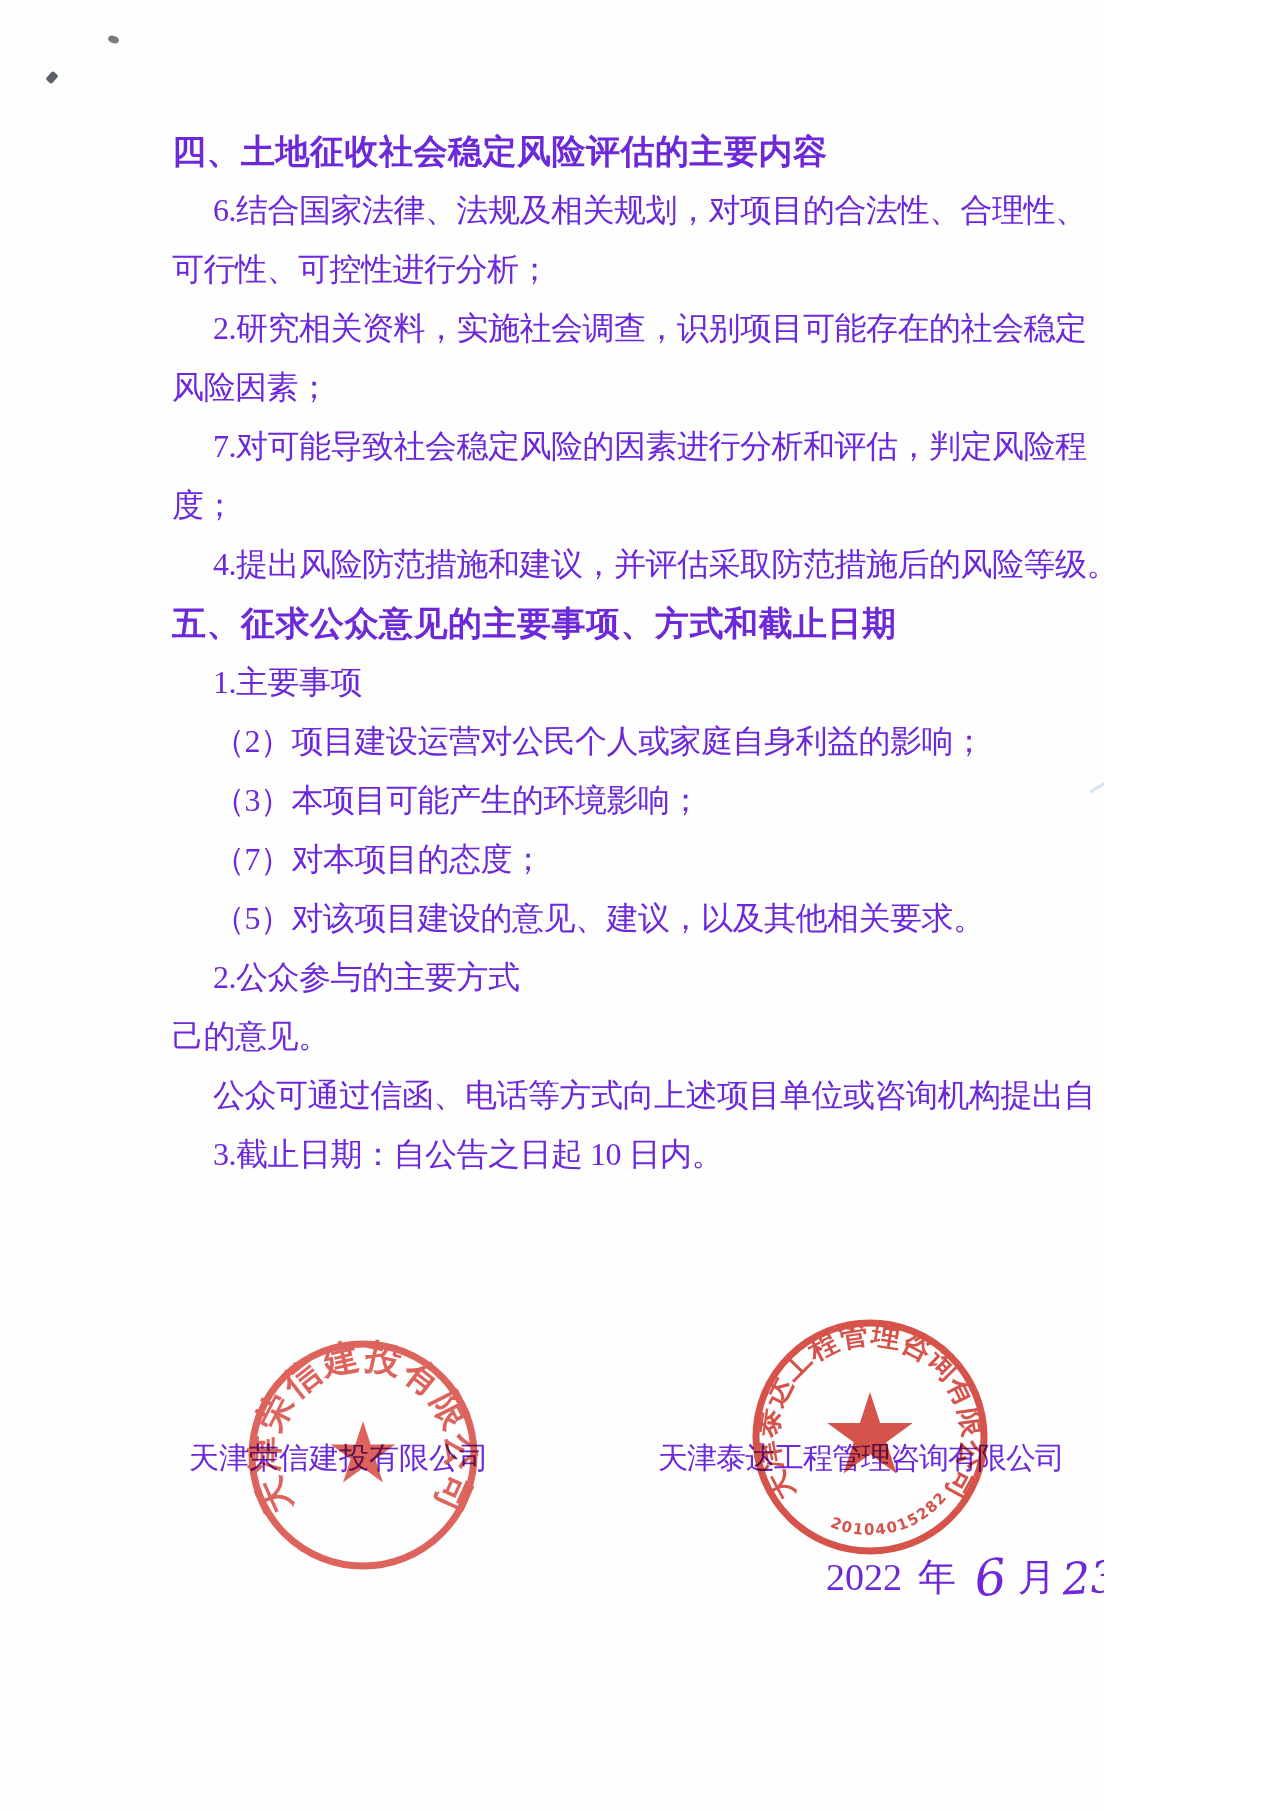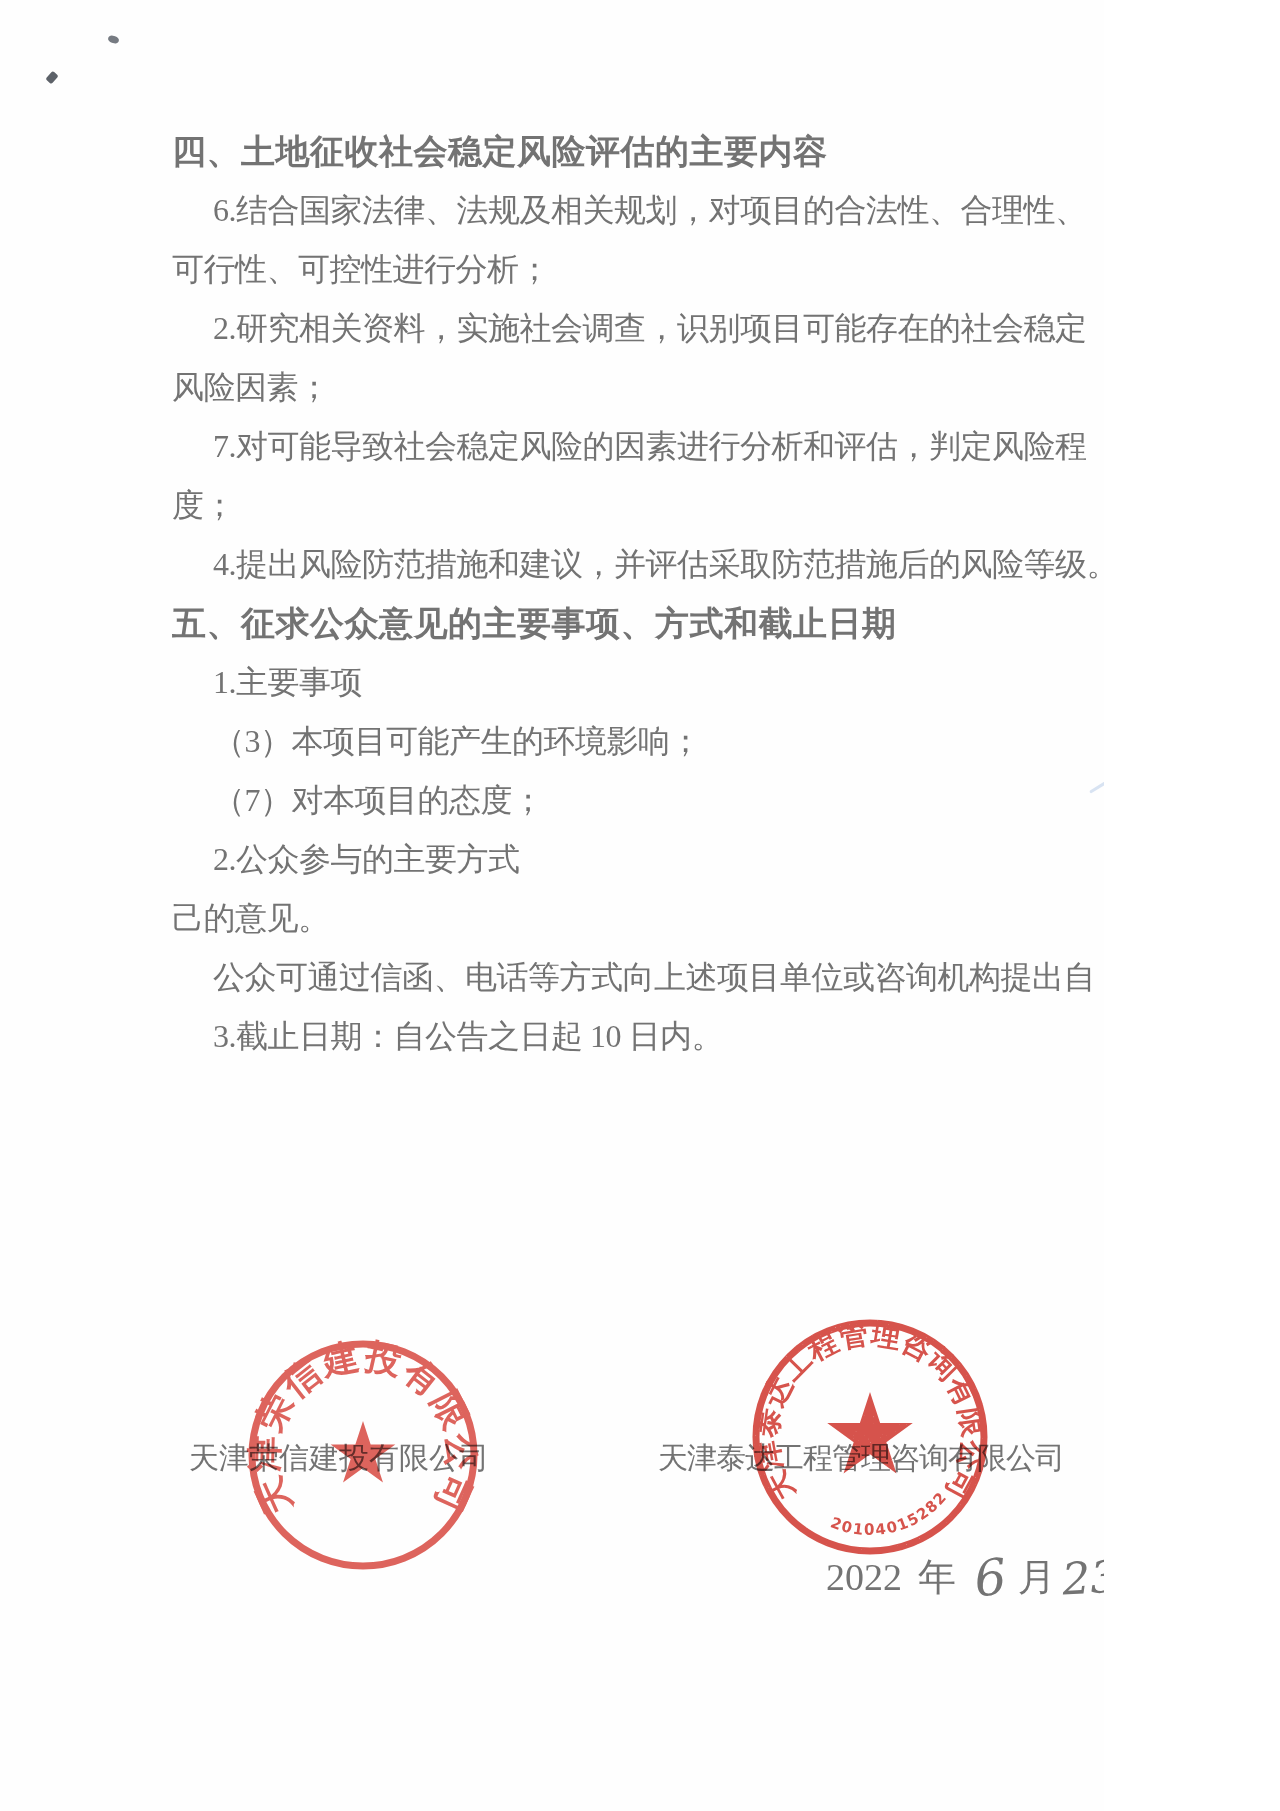--- a/index.html
+++ b/index.html
@@ -1,20 +1,20 @@
 <!DOCTYPE html>
 <html><head>
 <meta charset="utf-8">
 <style>
   html,body{margin:0;padding:0;background:#ffffff;}
   #page{
     position:relative;width:1104px;height:1811px;background:#fefefe;
     overflow:hidden;
     font-family:"Liberation Serif","DejaVu Serif",serif;
-    color:#737373;
+    color:#6d28d9;
     text-decoration:underline;
   }
   
   .doc-text{position:absolute;left:172px;top:122px;width:960px;}
   .line{height:59px;line-height:59px;font-size:32px;letter-spacing:-0.5px;white-space:nowrap;}
   .line.indent{margin-left:41px;}
   .line.heading{font-size:34px;font-weight:700;letter-spacing:0.5px;}
   
   .company{position:absolute;font-size:30px;white-space:nowrap;z-index:2;}
   #company-left{left:189px;top:1438px;}
@@ -62,22 +62,24 @@
     <div class="line heading">四、土地征收社会稳定风险评估的主要内容</div>
     <div class="line indent">6.结合国家法律、法规及相关规划，对项目的合法性、合理性、</div>
     <div class="line">可行性、可控性进行分析；</div>
     <div class="line indent">2.研究相关资料，实施社会调查，识别项目可能存在的社会稳定</div>
     <div class="line">风险因素；</div>
     <div class="line indent">7.对可能导致社会稳定风险的因素进行分析和评估，判定风险程</div>
     <div class="line">度；</div>
     <div class="line indent">4.提出风险防范措施和建议，并评估采取防范措施后的风险等级。</div>
     <div class="line heading">五、征求公众意见的主要事项、方式和截止日期</div>
     <div class="line indent">1.主要事项</div>
+    <div class="line indent">（2）项目建设运营对公民个人或家庭自身利益的影响；</div>
     <div class="line indent">（3）本项目可能产生的环境影响；</div>
     <div class="line indent">（7）对本项目的态度；</div>
+    <div class="line indent">（5）对该项目建设的意见、建议，以及其他相关要求。</div>
     <div class="line indent">2.公众参与的主要方式</div>
     <div class="line">己的意见。</div>
     <div class="line indent">公众可通过信函、电话等方式向上述项目单位或咨询机构提出自</div>
     <div class="line indent">3.截止日期：自公告之日起 10 日内。</div>
   </div>
 
   <svg class="seal" id="seal-left" width="260" height="260" viewBox="0 0 260 260">
     <defs>
       <path id="arcL" d="M 62.2 182.9 A 86 86 0 1 1 197.8 182.9" fill="none"></path>
     </defs>

